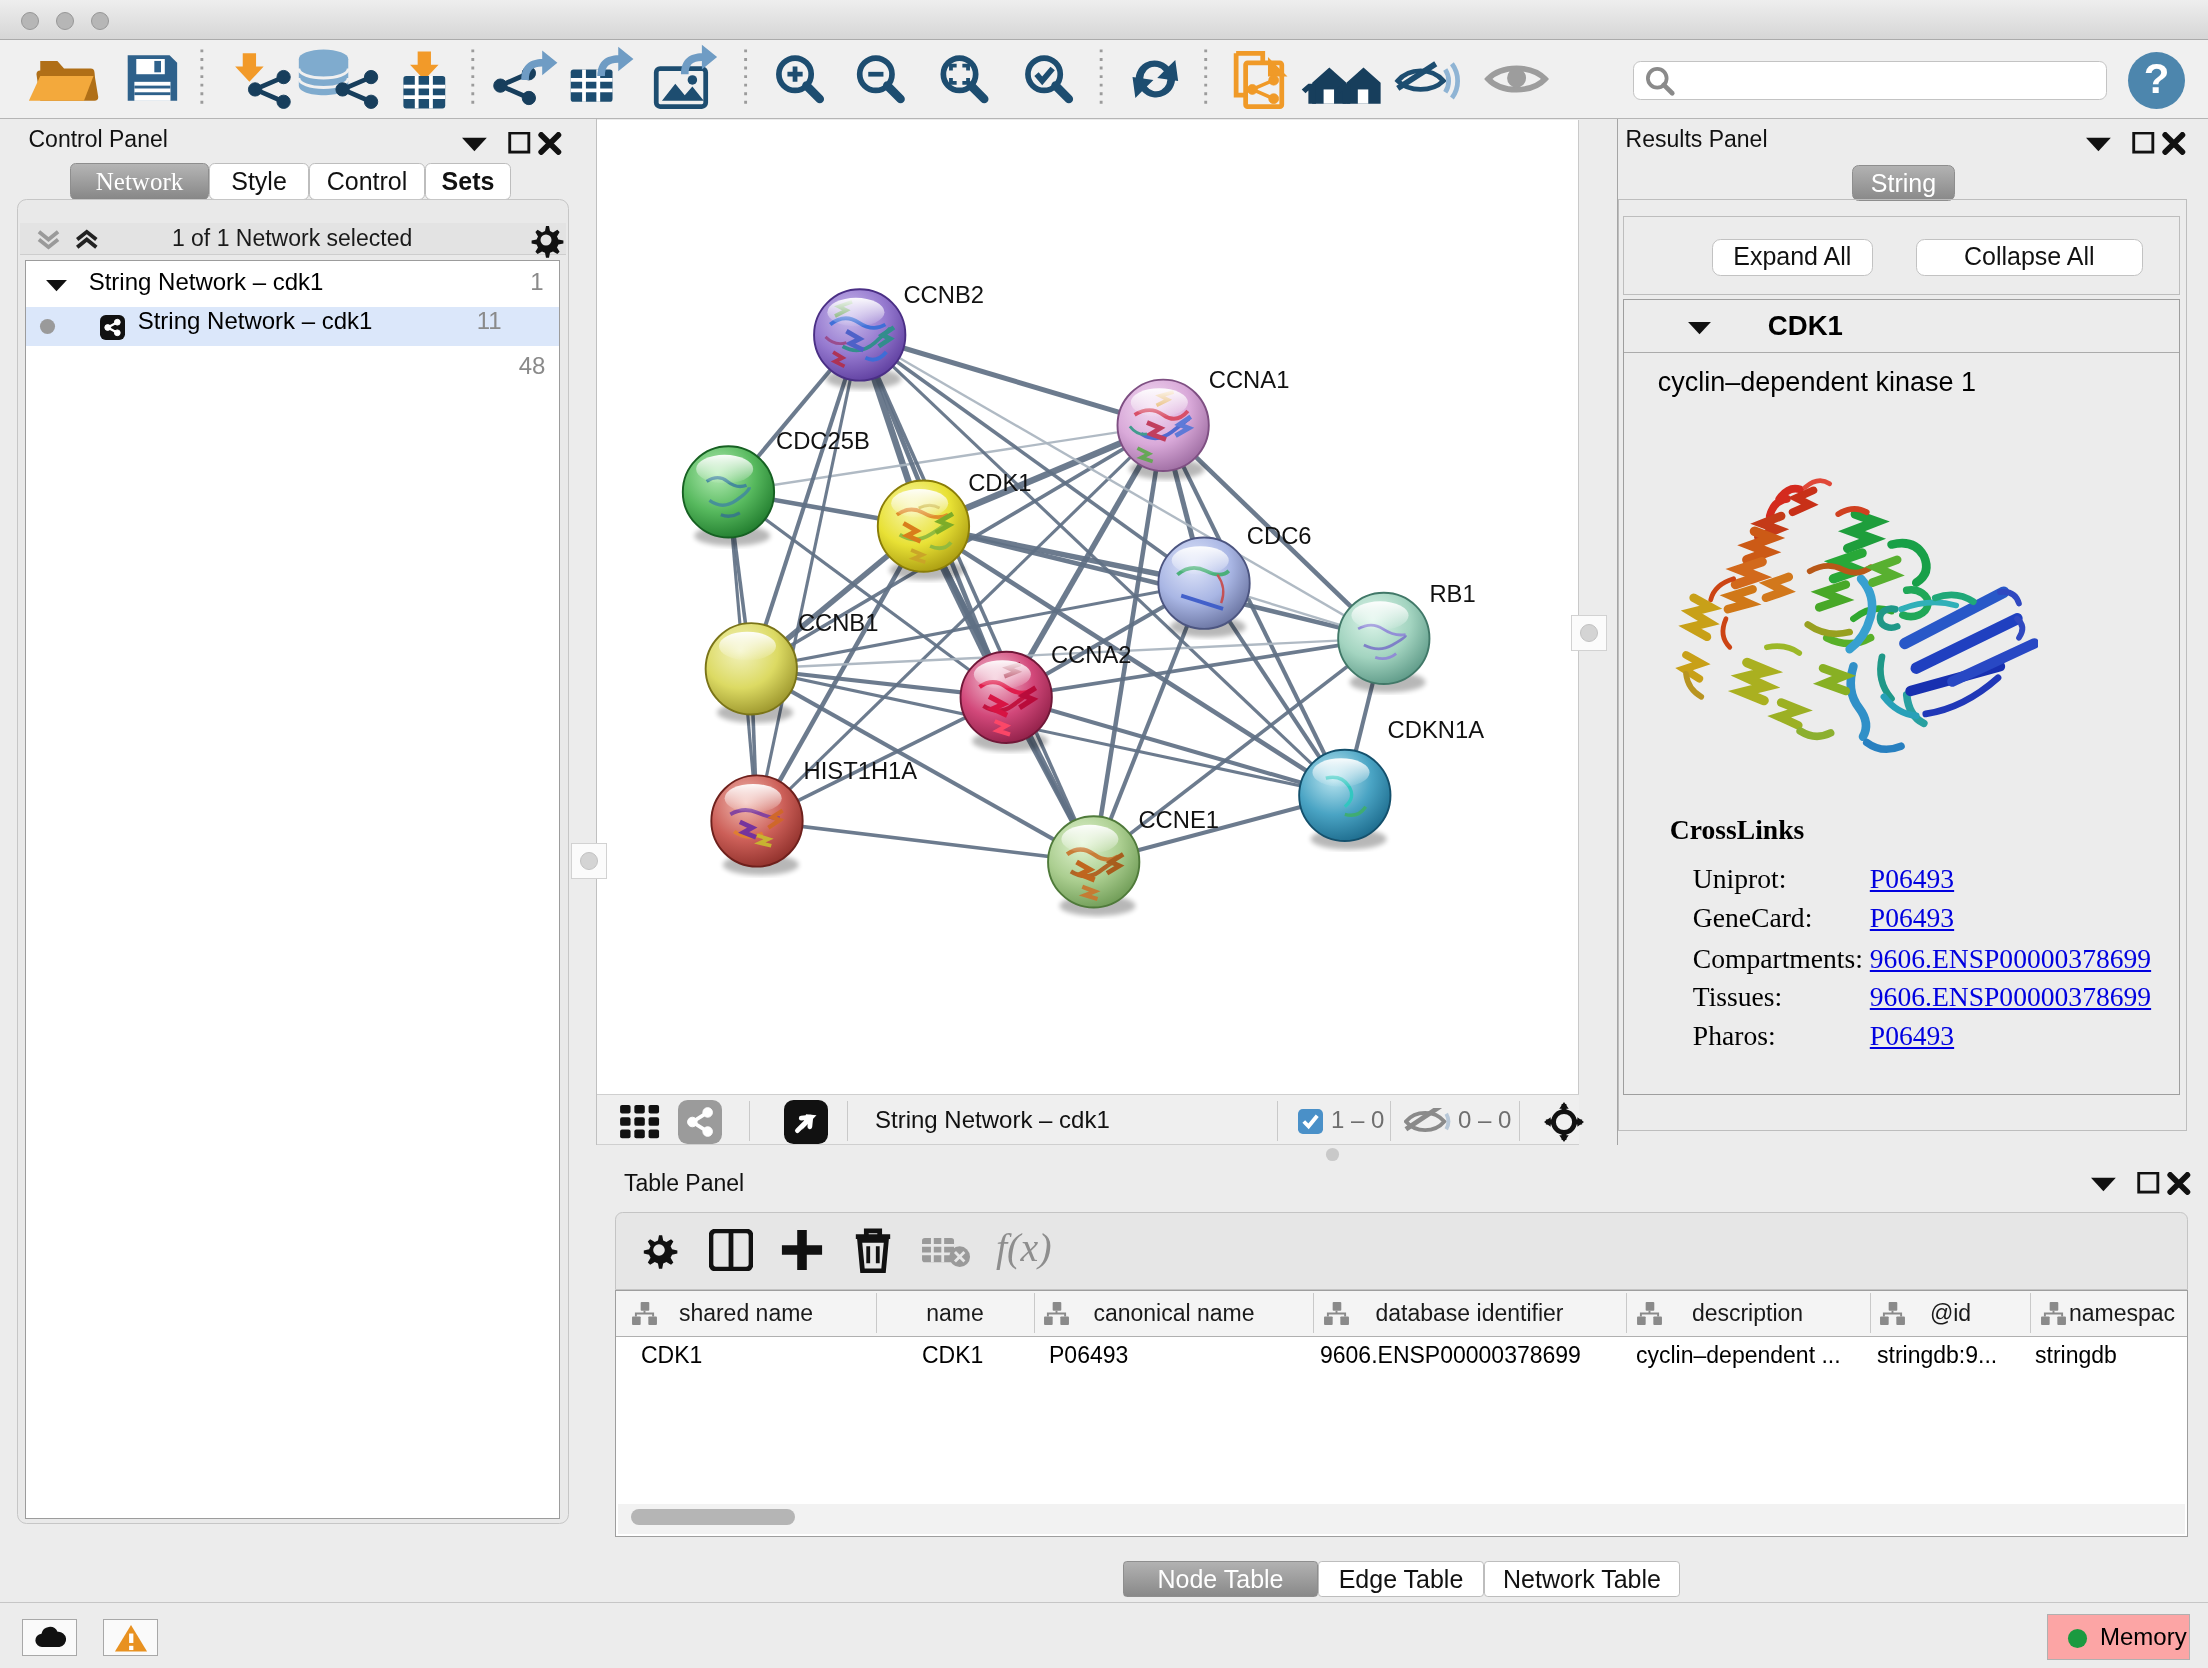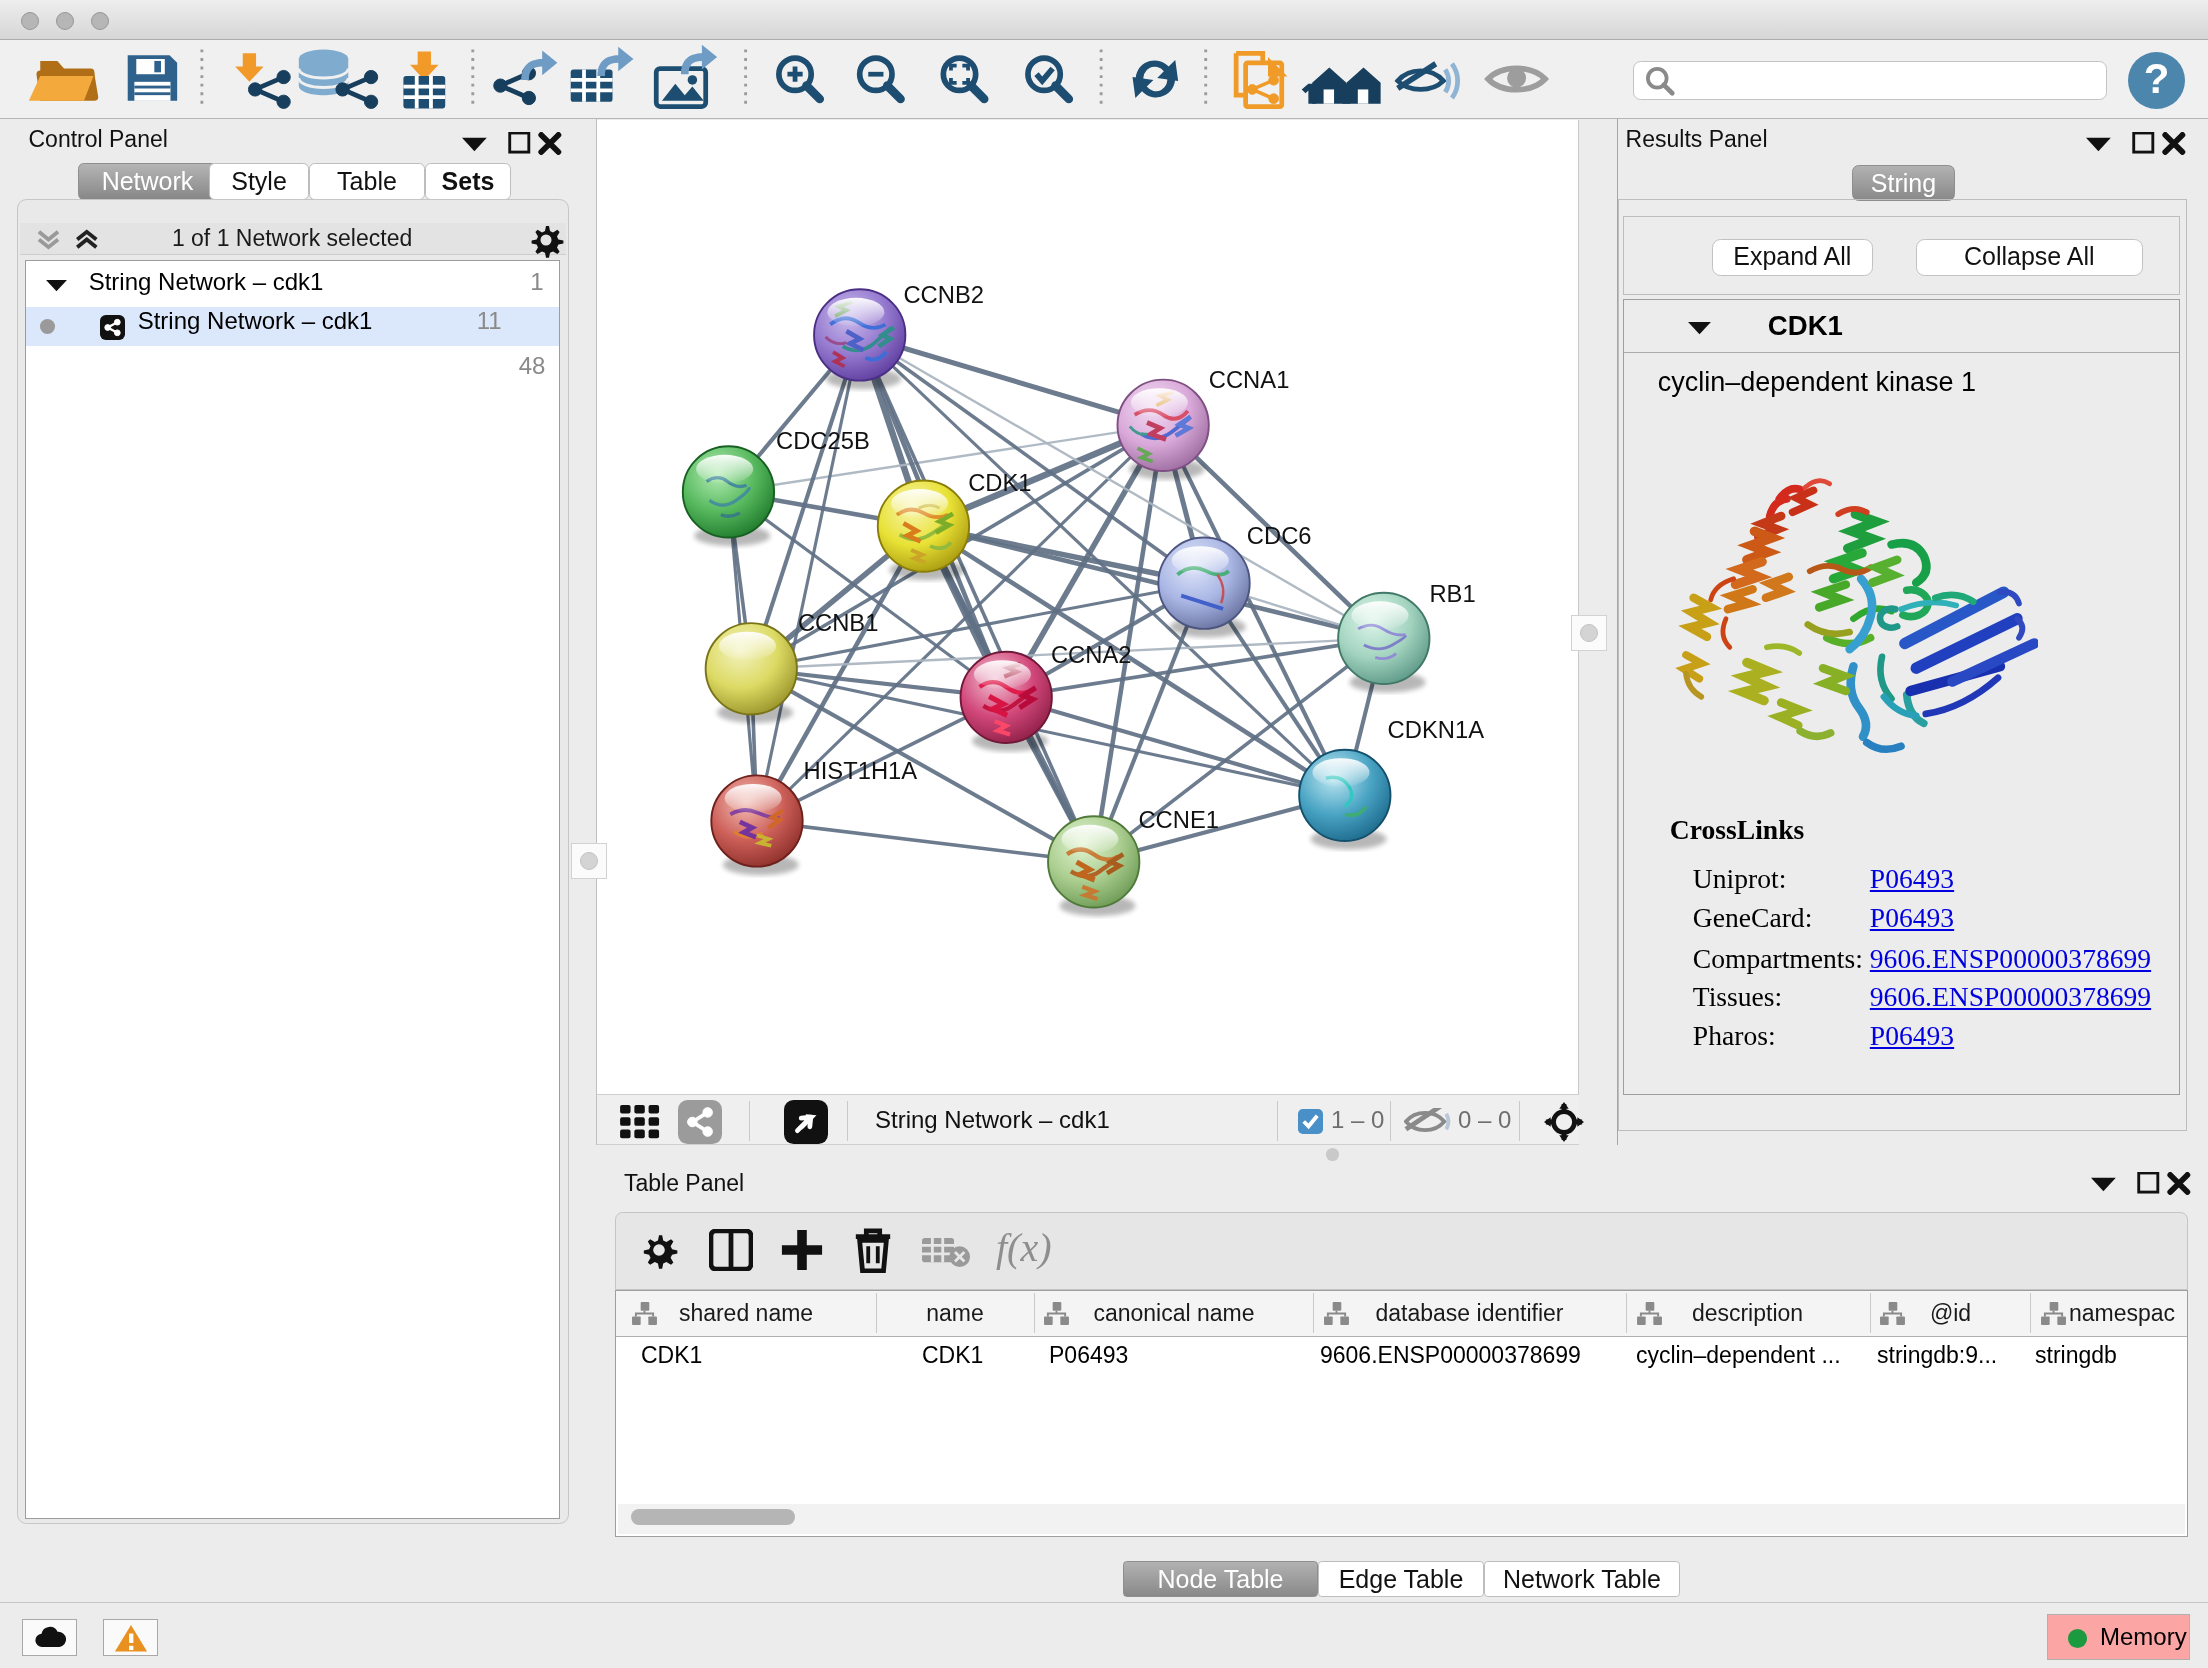--- a/index.html
+++ b/index.html
@@ -246,23 +246,23 @@
 </div>
 
 <div class="abs" id="cpanel">
   <div class="ptitle" style="position:absolute;left:28.5px;top:6.7px;">Control Panel</div>
   <svg style="position:absolute;left:462px;top:13.3px;" width="105" height="23" viewBox="0 0 110 24">
     <path d="M0,6 L26,6 L13,20 Z" fill="#111"></path>
     <rect x="50" y="1" width="20" height="20" fill="none" stroke="#111" stroke-width="3"></rect>
     <path d="M83,3 L101,21 M101,3 L83,21" stroke="#111" stroke-width="6" stroke-linecap="round"></path>
   </svg>
   <div class="tabbar" style="left:70px;top:44px;">
-    <div class="tab tabsel" style="left:8px; width:139px;">Network</div>
+    <div class="tab tabsel" style="left:0; width:139px;font-family:Liberation Serif, serif;">Network</div>
     <div class="tab" style="left:139px; width:100px;">Style</div>
-    <div class="tab" style="left:239px; width:116px;">Table</div>
+    <div class="tab" style="left:239px; width:116px;">Control</div>
     <div class="tab" style="left:355px; width:86px;font-weight:bold;">Sets</div>
   </div>
   <div id="cpbox">
     <div id="cpbar">
       <svg style="position:absolute;left:17px;top:2.9px;" width="67" height="27" viewBox="0 0 70 28">
         <g stroke="#9a9a9a" stroke-width="4" fill="none">
           <path d="M2,6 l10,8 10,-8 M2,14 l10,8 10,-8"></path>
         </g>
         <g stroke="#222" stroke-width="4" fill="none">
           <path d="M42,14 l10,-8 10,8 M42,22 l10,-8 10,8"></path>

